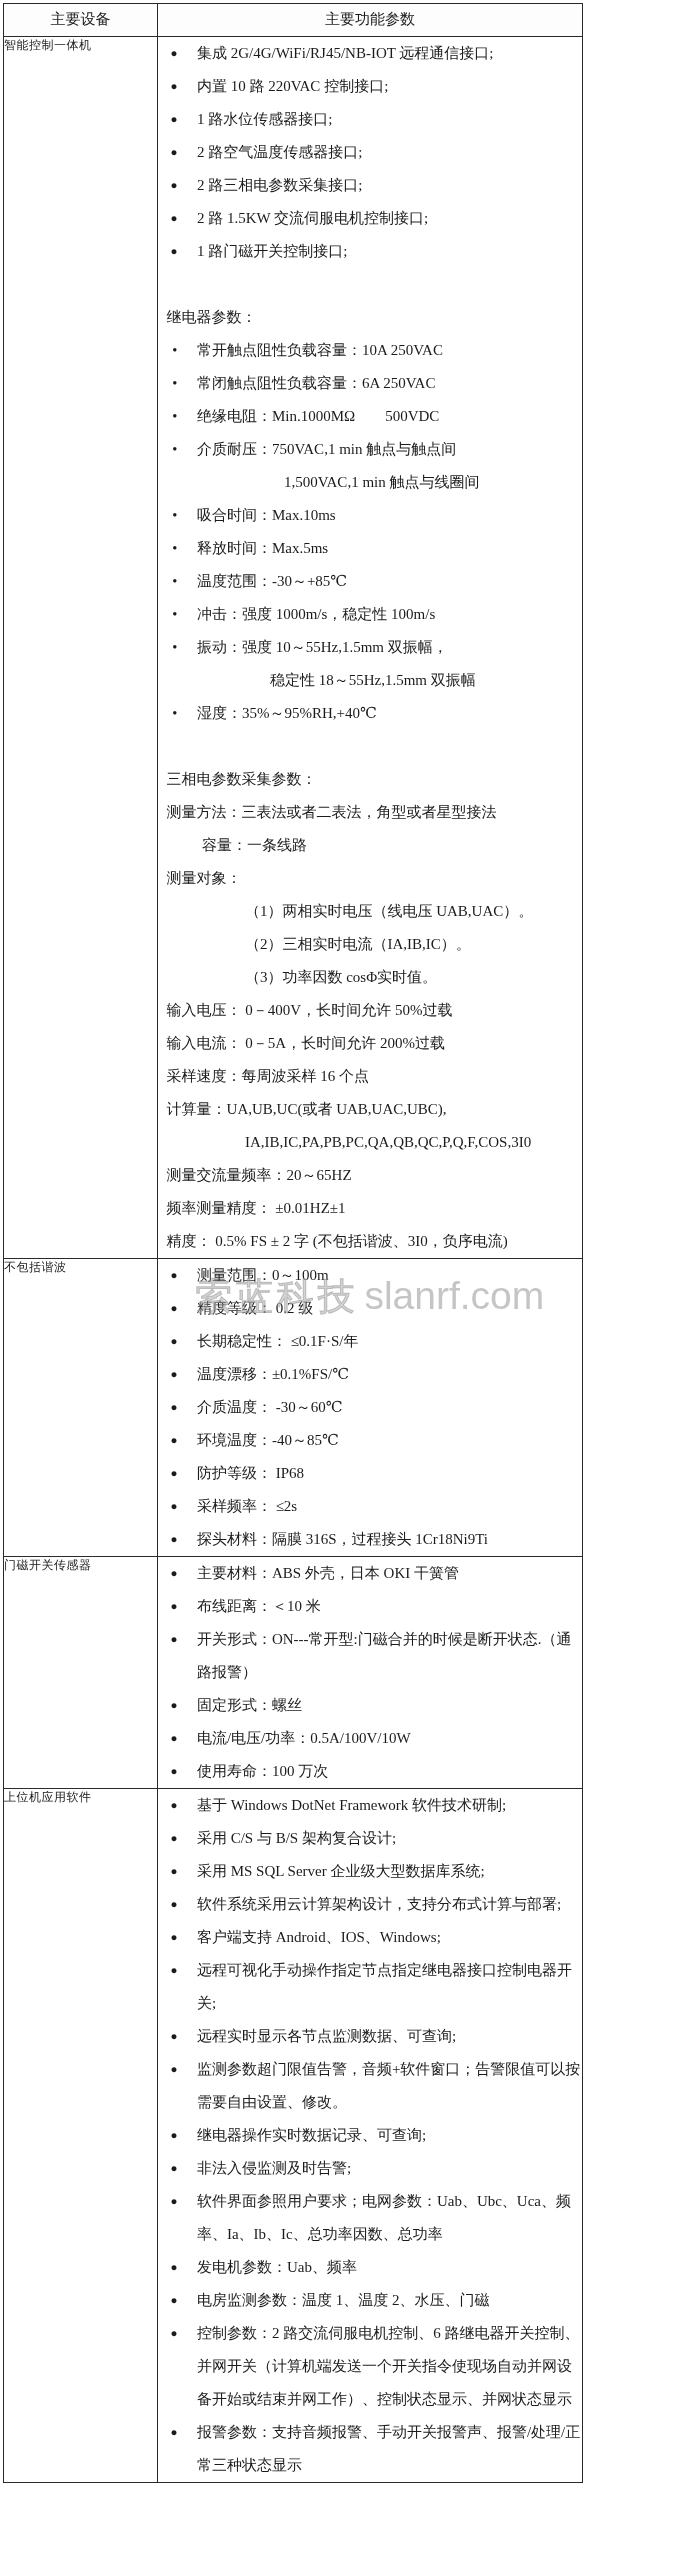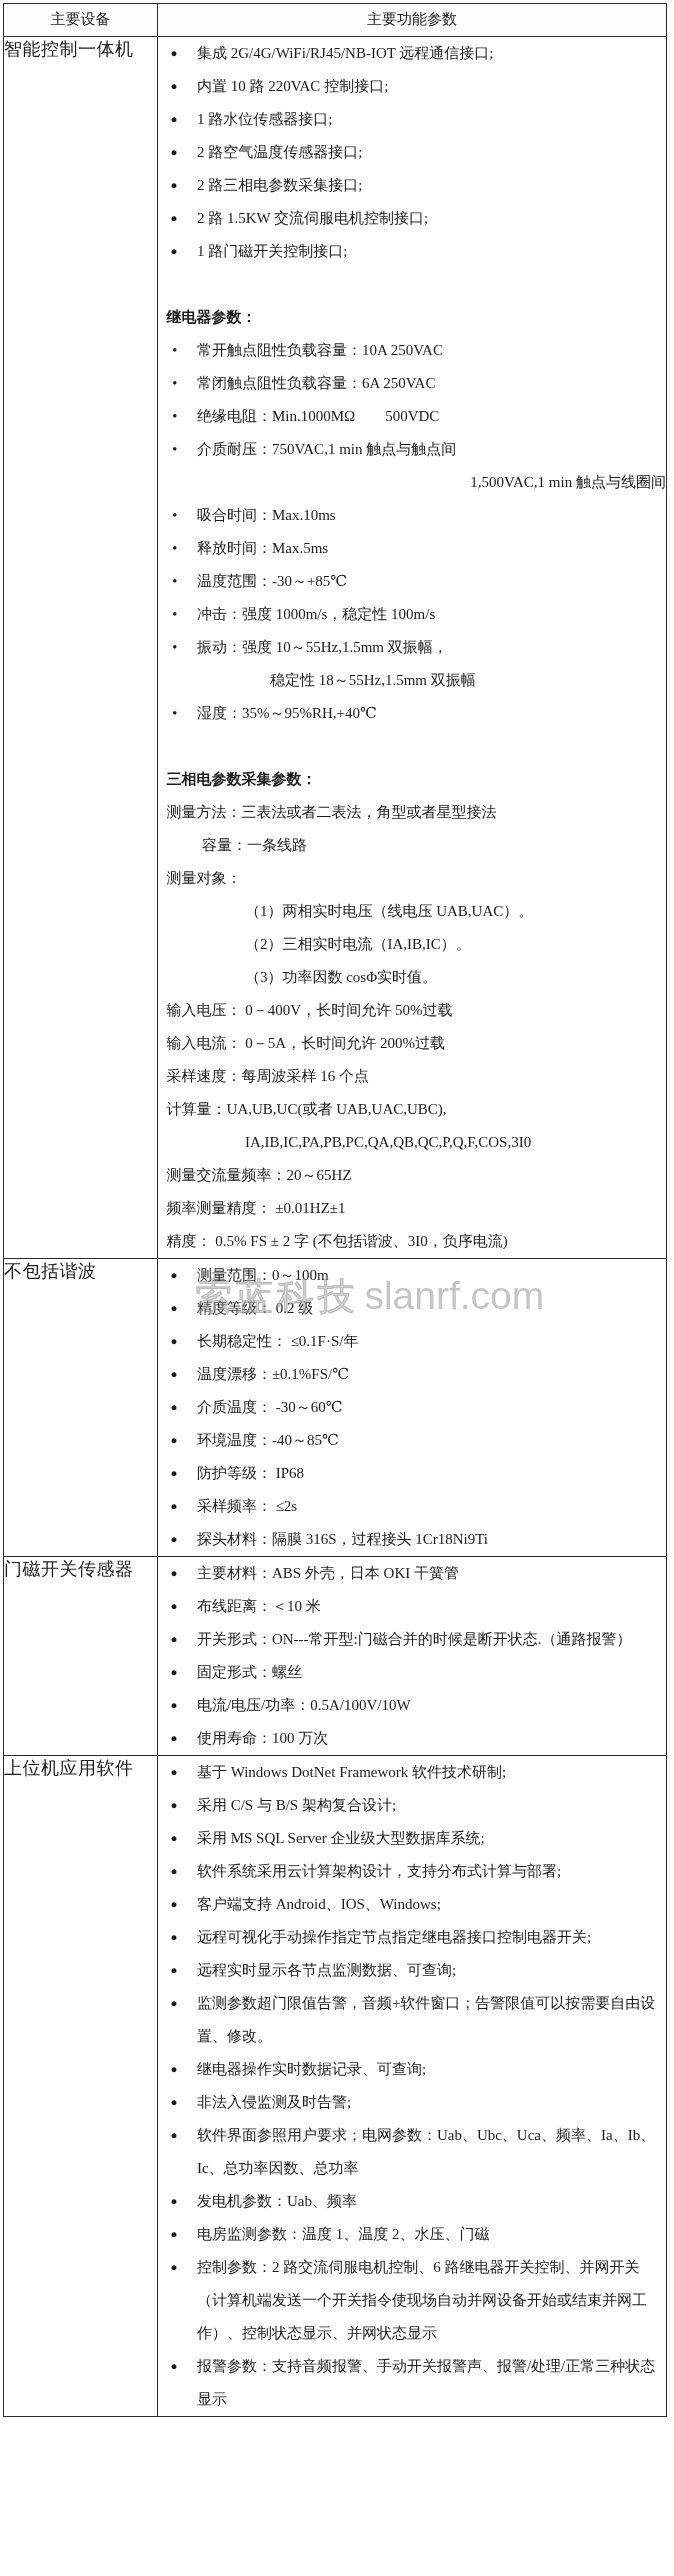--- a/index.html
+++ b/index.html
@@ -4,64 +4,64 @@
 <style>
   html,body{margin:0;padding:0;background:#ffffff;}
   body{
     width:674px;
     font-family:"Liberation Serif","DejaVu Serif",serif;
     color:#1b1b1b;
     -webkit-font-smoothing:antialiased;
   }
   .page{position:relative;width:668px;padding:2.9px;}
   table.spec{
-    width:664px;
+    width:580px;
     border-collapse:collapse;
     table-layout:fixed;
     border:1.9px solid #1f1f1f;
   }
   table.spec th, table.spec td{
     border:1px solid #2a2a2a;
     vertical-align:top;
     padding:0;
   }
   col.c-dev{width:154px;}
   th{
     font-weight:normal;
     font-size:15px;
     height:32px;
     text-align:center;
     vertical-align:middle !important;
     background:#fdfdfd;
   }
   td.dev{
-    font-size:18px;
+    font-size:12px;
     padding:9.6px 3.9px 5.8px 12.5px;
     letter-spacing:0.5px;
   }
   td.content{
     font-size:15px;
     padding:5.8px 9.6px 5.8px 0;
   }
   td.content .ln{line-height:33px;}
   
   .dot,.sb{position:relative;padding-left:39px;}
   .dot .blt{
     position:absolute;left:12.5px;top:0;
     font-size:11.6px;line-height:33px;
   }
   .sb .blt{
     position:absolute;left:14.4px;top:0;
     font-size:14.4px;line-height:33px;
   }
-  .b{font-weight:bold;padding-left:8.7px;}
+  .b{font-weight:normal;padding-left:8.7px;}
   .p{padding-left:8.7px;}
   .p1{padding-left:44px;}
   .p2{padding-left:87px;}
-  .c1{padding-left:126px;text-align:right;}
+  .c1{padding-left:126px;}
   .c2{padding-left:112px;}
   .c3{padding-left:87px;}
   .blank{height:33px;}
   
   .watermark{
     position:absolute;
     top:1272px;left:195px;
     white-space:nowrap;
     pointer-events:none;
     font-family:"Liberation Sans","DejaVu Sans",sans-serif;

